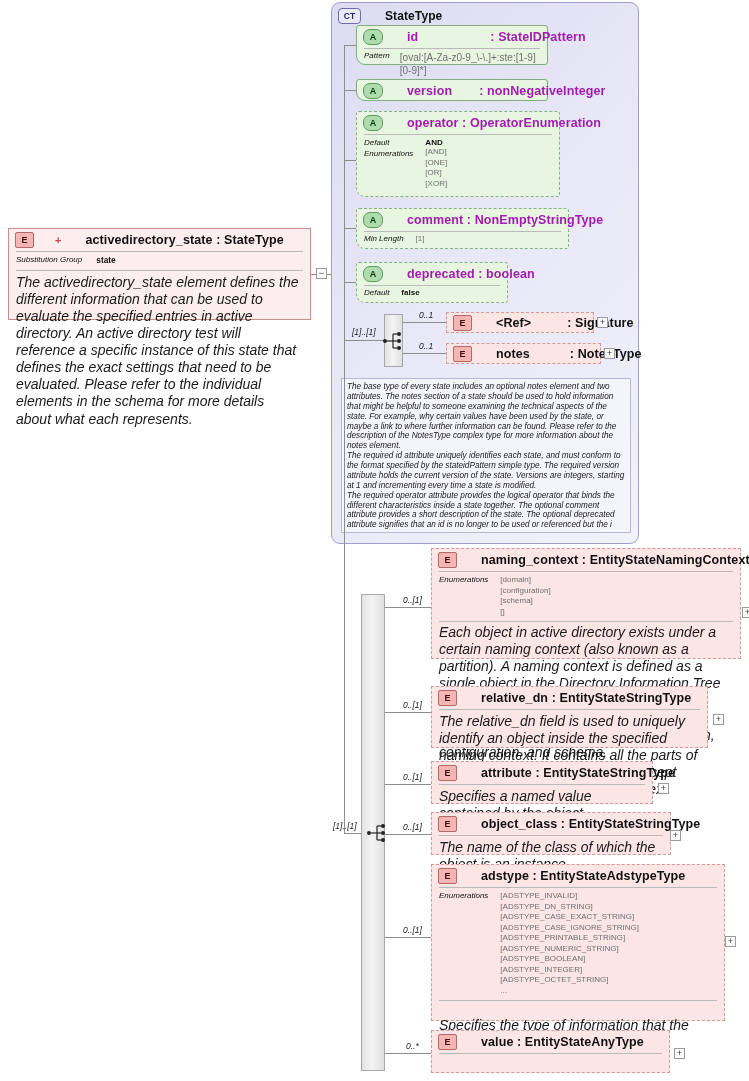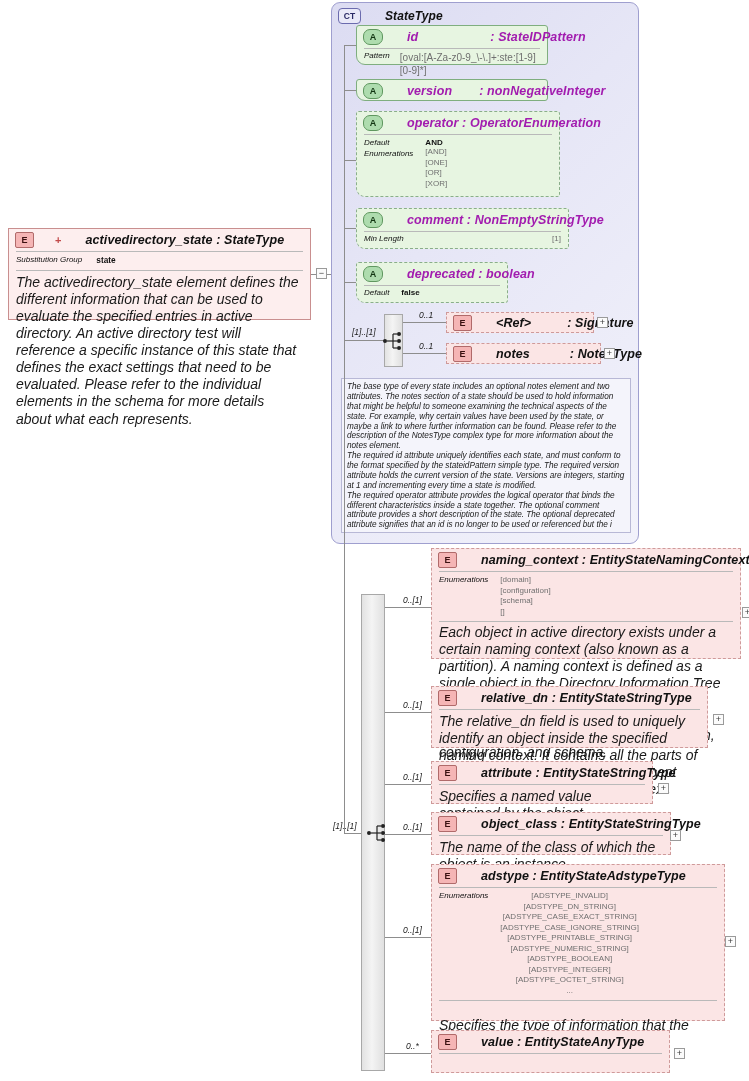--- a/index.html
+++ b/index.html
@@ -5,21 +5,21 @@
   html,body{margin:0;padding:0;background:#ffffff;}
   body{
     width:749px;height:1081px;position:relative;overflow:hidden;
     font-family:"Liberation Sans", sans-serif;
     -webkit-font-smoothing:antialiased;
   }
   .abs{position:absolute;box-sizing:border-box;}
 
   
   .title-row{display:flex;align-items:center;gap:24px;padding:3px 7px 3px 6px;}
-  .title-txt{font-size:12.5px;font-weight:bold;color:#111;white-space:nowrap;letter-spacing:.1px;font-style:italic;}
+  .title-txt{font-size:12.5px;font-weight:bold;color:#111;white-space:nowrap;letter-spacing:.1px;}
   .hr{height:1px;background:#b9b9b9;margin:0 7px;}
   .doc{font-size:14px;font-style:italic;color:#1a1a1a;line-height:1.22;padding:3px 7px 4px 7px;}
   .props{display:flex;font-size:8px;padding:3px 7px 4px 7px;gap:6px;}
   .props .k{font-style:italic;color:#111;white-space:pre-line;line-height:1.32;flex:0 0 auto;}
   .props .v{color:#6f6f6f;line-height:1.32;white-space:pre-line;}
 
   
   .ico{flex:0 0 auto;display:inline-flex;align-items:center;justify-content:center;
        width:17px;height:14px;border-radius:2px;font-size:9px;font-weight:bold;}
   .ico-e{background:#f5b5b5;border:1px solid #b06a6a;color:#3b1111;}
@@ -136,21 +136,21 @@
   </div>
 </div>
 
 <div class="ln lnh" style="left:344px;top:228px;width:12px;"></div>
 <div class="abs attr-box dashed" style="left:356px;top:208px;width:213px;height:41px;border-radius:3px 3px 3px 9px;">
   <div class="title-row">
     <span class="ico ico-a">A</span>
     <span class="title-txt">comment : NonEmptyStringType</span>
   </div>
   <div class="hr"></div>
-  <div class="props" style="padding-top:2px;justify-content:space-between;">
+  <div class="props" style="padding-top:2px;">
     <span class="k">Min Length</span>
     <span class="v" style="padding-left:6px;">[1]</span>
   </div>
 </div>
 
 <div class="ln lnh" style="left:344px;top:282px;width:12px;"></div>
 <div class="abs attr-box dashed" style="left:356px;top:262px;width:152px;height:41px;border-radius:3px 3px 3px 9px;">
   <div class="title-row">
     <span class="ico ico-a">A</span>
     <span class="title-txt">deprecated : boolean</span>
@@ -281,21 +281,21 @@
 <div class="ln lnh" style="left:385px;top:937px;width:46px;"></div>
 <div class="occ" style="left:403px;top:925px;">0..[1]</div>
 <div class="abs el-box dashed" style="left:431px;top:864px;width:294px;height:157px;">
   <div class="title-row">
     <span class="ico ico-e">E</span>
     <span class="title-txt">adstype : EntityStateAdstypeType</span>
   </div>
   <div class="hr"></div>
   <div class="props" style="padding-top:3px;">
     <span class="k">Enumerations</span>
-    <span class="v" style="padding-left:6px;text-align:center;">[ADSTYPE_INVALID]
+    <span class="v" style="padding-left:6px;">[ADSTYPE_INVALID]
 [ADSTYPE_DN_STRING]
 [ADSTYPE_CASE_EXACT_STRING]
 [ADSTYPE_CASE_IGNORE_STRING]
 [ADSTYPE_PRINTABLE_STRING]
 [ADSTYPE_NUMERIC_STRING]
 [ADSTYPE_BOOLEAN]
 [ADSTYPE_INTEGER]
 [ADSTYPE_OCTET_STRING]
 ...</span>
   </div>

